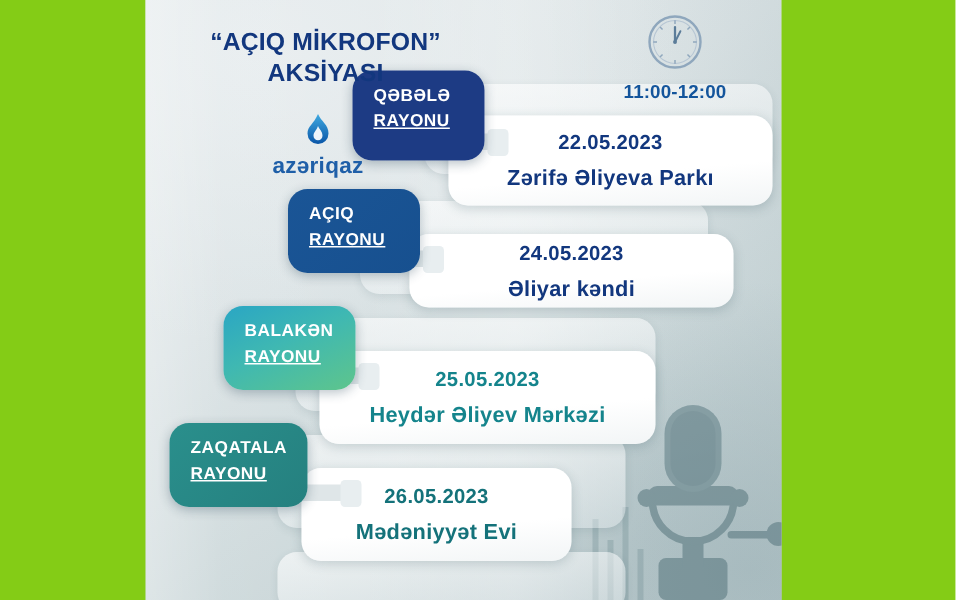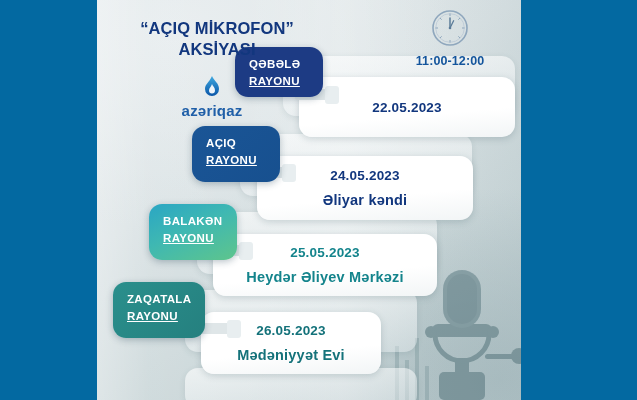--- a/index.html
+++ b/index.html
@@ -1,18 +1,18 @@
 <!DOCTYPE html>
 <html><head>
 <meta charset="utf-8">
 <style>
   html,body{margin:0;padding:0;background:#ffffff;}
   body{width:637px;height:400px;overflow:hidden;font-family:"Liberation Sans",sans-serif;}
 
-  #stage{position:relative;width:637px;height:400px;background:#0369a1;}
+  #stage{position:relative;width:637px;height:400px;background:#84cc16;}
 
   
   #poster{
     position:absolute;left:97px;top:0;width:424px;height:400px;overflow:hidden;
     background:
       radial-gradient(120% 90% at 18% 8%, #e9eef0 0%, rgba(233,238,240,0) 55%),
       radial-gradient(100% 80% at 95% 95%, #a9bcc0 0%, rgba(169,188,192,0) 60%),
       linear-gradient(150deg,#e3e9ea 0%,#dbe3e5 38%,#ccd8da 70%,#bccacd 100%);
   }
   
@@ -118,33 +118,34 @@
           <line x1="20" y1="20" x2="23.6" y2="12.8" stroke="#5b7c99" stroke-width="1.3" stroke-linecap="round"></line>
           <circle cx="20" cy="20" r="1.3" fill="#5b7c99"></circle>
         </svg>
       </span>
       <div class="clocktext">11:00-12:00</div>
     </div>
 
     <div class="ghost" style="left:186px;top:56px;width:232px;height:60px;"></div>
     <div class="card" style="left:202px;top:77px;width:216px;height:60px;">
       <span class="date" style="color:#12377e">22.05.2023</span>
+      <span class="place" style="color:#12377e">Zərifə Əliyeva Parkı</span>
     </div>
     <div class="plug" style="left:198px;top:86px;width:64px;height:22px;">
       <div class="bar" style="left:0;top:3px;width:42px;height:11px;background:#dfe6e8;"></div>
       <div class="bar" style="left:30px;top:0;width:14px;height:18px;background:#e8eef0;"></div>
     </div>
-    <div class="badge" style="left:138px;top:47px;width:88px;height:50px;
+    <div class="badge" style="left:138px;top:47px;width:88px;height:60px;
          background:linear-gradient(135deg,#1d3b84,#1d3b84);">
       <span class="b1">QƏBƏLƏ</span>
       <span class="b2">RAYONU</span>
     </div>
 
     <div class="ghost" style="left:143px;top:134px;width:232px;height:62px;"></div>
-    <div class="card" style="left:160px;top:156px;width:216px;height:64px;">
+    <div class="card" style="left:176px;top:156px;width:216px;height:49px;">
       <span class="date" style="color:#12377e">24.05.2023</span>
       <span class="place" style="color:#12377e">Əliyar kəndi</span>
     </div>
     <div class="plug" style="left:155px;top:164px;width:64px;height:22px;">
       <div class="bar" style="left:0;top:3px;width:42px;height:11px;background:#dfe6e8;"></div>
       <div class="bar" style="left:30px;top:0;width:14px;height:18px;background:#e8eef0;"></div>
     </div>
     <div class="badge" style="left:95px;top:126px;width:88px;height:56px;
          background:linear-gradient(135deg,#1a5596,#17508f);">
       <span class="b1">AÇIQ</span>

